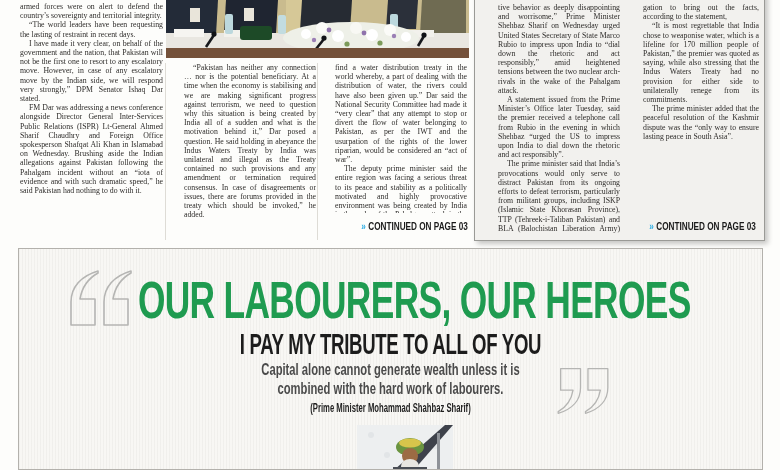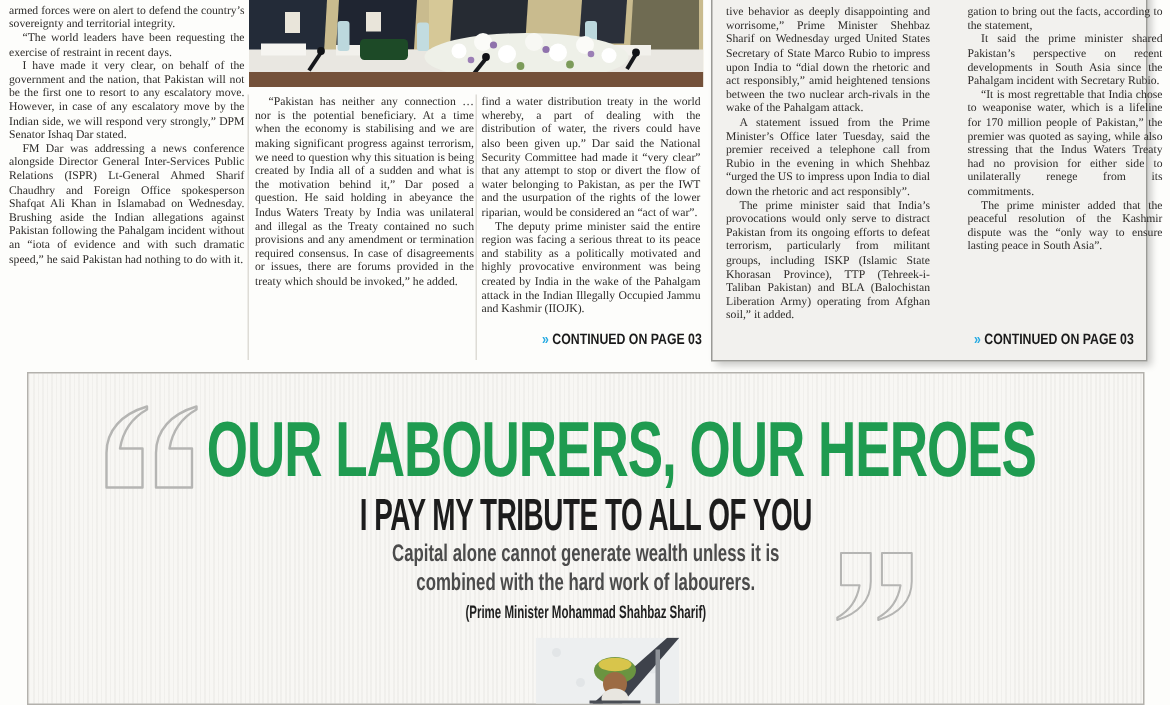--- a/index.html
+++ b/index.html
@@ -9,21 +9,21 @@
 
   
   .col {
     position: absolute;
     font-size: 7.8px;
     line-height: 9.2px;
     color: #2d2b29;
     text-align: justify;
     overflow: hidden;
   }
-  .col p { text-indent: 9px; }
+  .col p { text-indent: 9px; margin-left: 14px; }
   .col p.no-indent { text-indent: 0; }
 
   #col1 { left: 6px;   top: 2px;  width: 157px; height: 237px; }
   #col2 { left: 170px; top: 63px; width: 146px; height: 177px; }
   #col3 { left: 321px; top: 63px; width: 146px; height: 150px; }
 
   .vrule { position: absolute; width: 1px; background: #dedcd6; }
   #rule1 { left: 165px; top: 63px; height: 177px; }
   #rule2 { left: 317px; top: 63px; height: 177px; }
 
@@ -31,21 +31,21 @@
   #photo { position: absolute; left: 166px; top: 0; width: 303px; height: 58px; overflow: hidden; }
   #photo svg { display: block; width: 100%; height: 100%; }
 
   
   #storybox {
     position: absolute; left: 474px; top: -8px; width: 291px; height: 249px;
     background: #f2f1ee; border: 1px solid #9a9a96;
     box-shadow: 3px 3px 5px rgba(0,0,0,0.22);
   }
   #col4 { left: 9px;   top: 10px; width: 136px; height: 230px; position: absolute; }
-  #col5 { left: 170px; top: 10px; width: 130px; height: 212px; position: absolute; }
+  #col5 { left: 154px; top: 10px; width: 130px; height: 212px; position: absolute; }
 
   
   .continued {
     position: absolute;
     font-family: "Liberation Sans", sans-serif;
     font-weight: 700; font-size: 10px; color: #1a1a1a;
     white-space: nowrap;
     transform: scaleX(0.82); transform-origin: right center;
   }
   .continued .arrow { color: #29abe2; font-weight: 700; }
@@ -128,21 +128,21 @@
       <circle cx="258" cy="35" r="2.6" fill="#101216"></circle>
       <rect x="0" y="48" width="303" height="10" fill="#74513a"></rect>
     </svg>
   </div>
 
   <div class="vrule" id="rule1"></div>
   <div class="vrule" id="rule2"></div>
 
   <div class="col" id="col1">
     <p class="no-indent">armed forces were on alert to defend the country’s sovereignty and territorial integrity.</p>
-    <p>“The world leaders have been requesting the exercise of restraint in recent days.</p>
+    <p>“The world leaders have been requesting the lasting of restraint in recent days.</p>
     <p>I have made it very clear, on behalf of the government and the nation, that Pakistan will not be the first one to resort to any escalatory move. However, in case of any escalatory move by the Indian side, we will respond very strongly,” DPM Senator Ishaq Dar stated.</p>
     <p>FM Dar was addressing a news conference alongside Director General Inter-Services Public Relations (ISPR) Lt-General Ahmed Sharif Chaudhry and Foreign Office spokesperson Shafqat Ali Khan in Islamabad on Wednesday. Brushing aside the Indian allegations against Pakistan following the Pahalgam incident without an “iota of evidence and with such dramatic speed,” he said Pakistan had nothing to do with it.</p>
   </div>
 
   <div class="col" id="col2">
     <p>“Pakistan has neither any connection … nor is the potential beneficiary. At a time when the economy is stabilising and we are making significant progress against terrorism, we need to question why this situation is being created by India all of a sudden and what is the motivation behind it,” Dar posed a question. He said holding in abeyance the Indus Waters Treaty by India was unilateral and illegal as the Treaty contained no such provisions and any amendment or termination required consensus. In case of disagreements or issues, there are forums provided in the treaty which should be invoked,” he added.</p>
   </div>
 
   <div class="col" id="col3">
     <p class="no-indent">find a water distribution treaty in the world whereby, a part of dealing with the distribution of water, the rivers could have also been given up.” Dar said the National Security Committee had made it “very clear” that any attempt to stop or divert the flow of water belonging to Pakistan, as per the IWT and the usurpation of the rights of the lower riparian, would be considered an “act of war”.</p>
@@ -154,21 +154,20 @@
   </div>
 
   <div id="storybox">
     <div class="col" id="col4">
       <p class="no-indent">tive behavior as deeply disappointing and worrisome,” Prime Minister Shehbaz Sharif on Wednesday urged United States Secretary of State Marco Rubio to impress upon India to “dial down the rhetoric and act responsibly,” amid heightened tensions between the two nuclear arch-rivals in the wake of the Pahalgam attack.</p>
       <p>A statement issued from the Prime Minister’s Office later Tuesday, said the premier received a telephone call from Rubio in the evening in which Shehbaz “urged the US to impress upon India to dial down the rhetoric and act responsibly”.</p>
       <p>The prime minister said that India’s provocations would only serve to distract Pakistan from its ongoing efforts to defeat terrorism, particularly from militant groups, including ISKP (Islamic State Khorasan Province), TTP (Tehreek-i-Taliban Pakistan) and BLA (Balochistan Liberation Army) operating from Afghan soil,” it added.</p>
     </div>
     <div class="col" id="col5">
       <p class="no-indent">gation to bring out the facts, according to the statement,</p>
-      <p>It said the prime minister shared Pakistan’s perspective on recent developments in South Asia since the Pahalgam incident with Secretary Rubio.</p>
       <p>“It is most regrettable that India chose to weaponise water, which is a lifeline for 170 million people of Pakistan,” the premier was quoted as saying, while also stressing that the Indus Waters Treaty had no provision for either side to unilaterally renege from its commitments.</p>
       <p>The prime minister added that the peaceful resolution of the Kashmir dispute was the “only way to ensure lasting peace in South Asia”.</p>
     </div>
     <div class="continued" id="continued-col5">
       <span class="arrow">»</span>
       <span>CONTINUED ON PAGE 03</span>
     </div>
   </div>
 
   <div id="banner">

